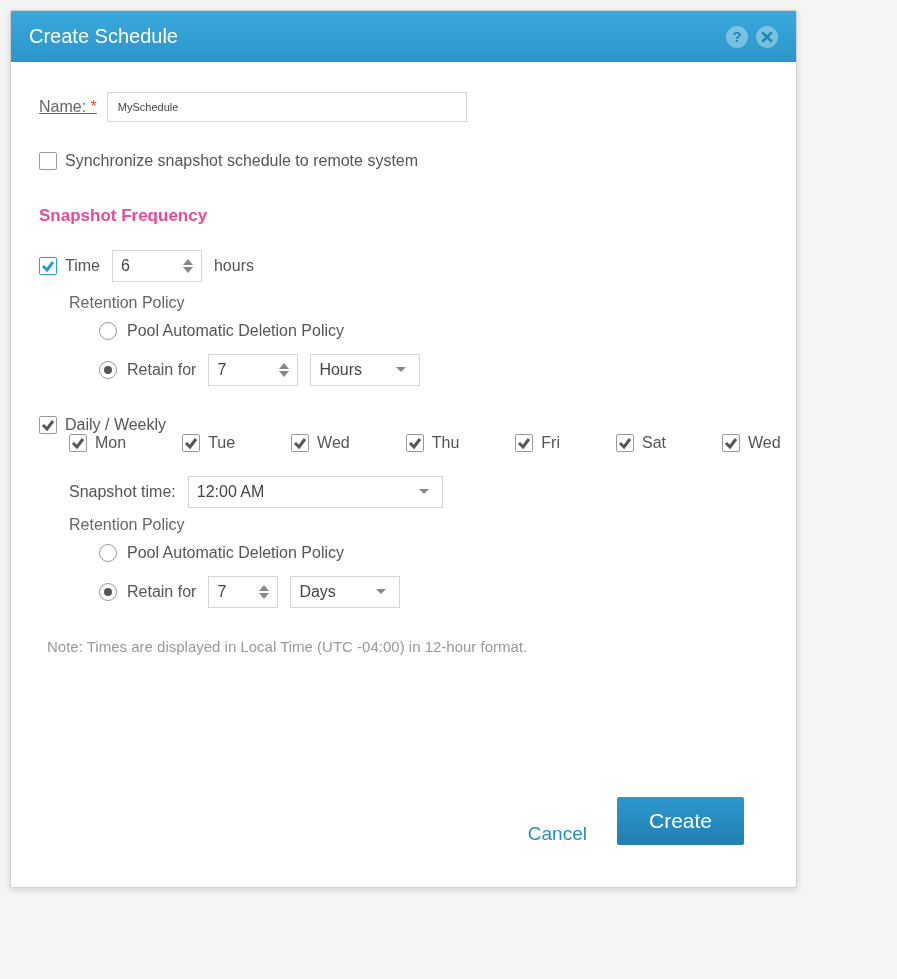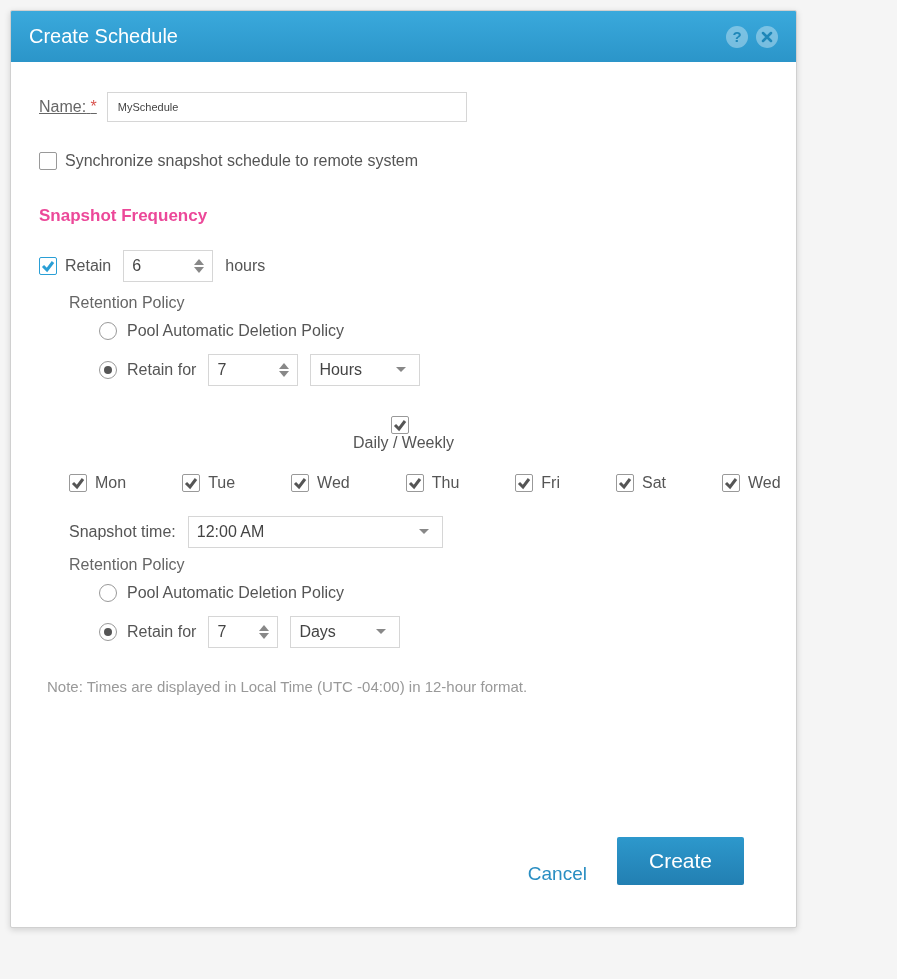--- a/index.html
+++ b/index.html
@@ -190,21 +190,20 @@
       margin-bottom: 14px;
     }
     .gap {
       margin-left: 12px;
       margin-right: 12px;
     }
     .days-row {
       display: flex;
       align-items: center;
       gap: 56px;
-      margin-top: 22px;
       margin-bottom: 24px;
     }
     .day-item {
       display: flex;
       align-items: center;
     }
     .note {
       color: #999;
       font-size: 15px;
       margin-top: 30px;
@@ -271,21 +270,21 @@
     </div>
 
     <div class="section-title">Snapshot Frequency</div>
 
     <div class="inline">
       <span class="checkbox checked-blue">
         <svg viewBox="0 0 14 14">
             <path d="M2 7 L6 11 L12 3"></path>
           </svg>
       </span>
-      <span>Retain</span>
+      <span>Time</span>
       <span class="spinner-input gap">
         <span>6</span>
         <span class="spinner-arrows">
           <svg viewBox="0 0 10 6">
               <path d="M0 6 L5 0 L10 6 Z" fill="#888"></path>
             </svg>
           <svg viewBox="0 0 10 6">
               <path d="M0 0 L5 6 L10 0 Z" fill="#888"></path>
             </svg>
         </span>
@@ -317,21 +316,21 @@
           <span class="select-input">
             <span>Hours</span>
             <svg class="caret" viewBox="0 0 12 8">
                 <path d="M1 1 L6 6 L11 1 Z" fill="#888"></path>
               </svg>
           </span>
         </div>
       </div>
     </div>
 
-    <div class="inline" style="margin-top:30px;flex-direction:column;">
+    <div class="inline" style="margin-top:30px;">
       <span class="checkbox checked-dark">
         <svg viewBox="0 0 14 14">
             <path d="M2 7 L6 11 L12 3"></path>
           </svg>
       </span>
       <span>Daily / Weekly</span>
     </div>
 
     <div class="indent">
       <div class="days-row">

